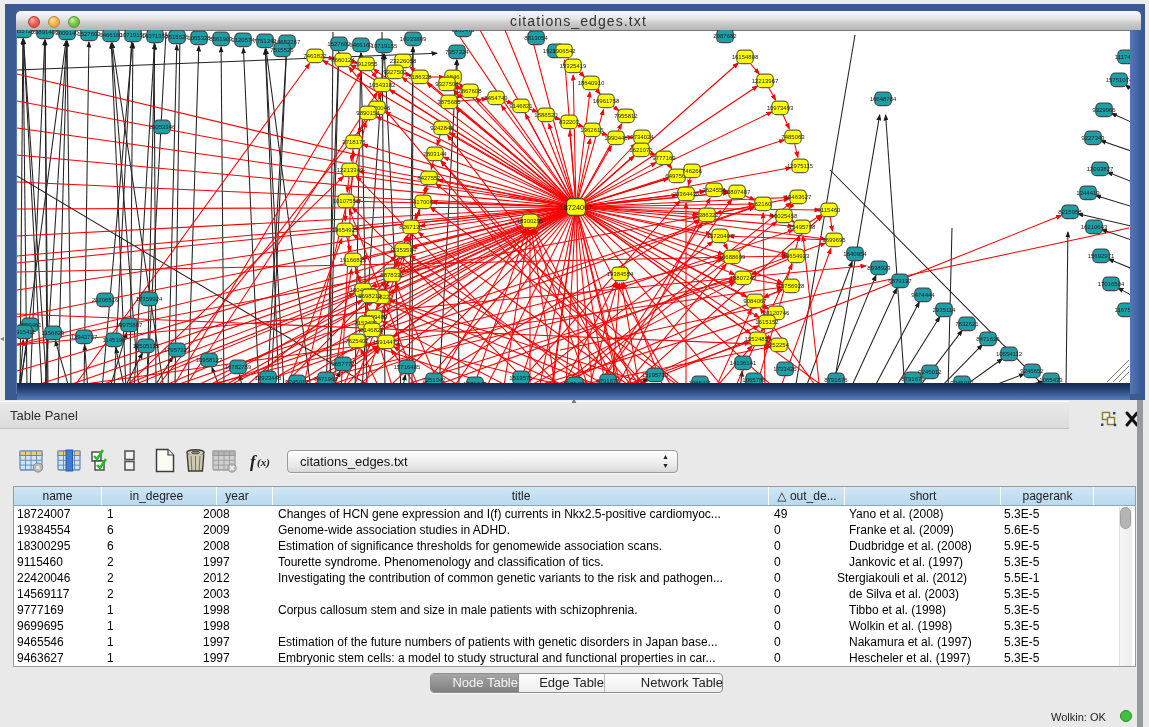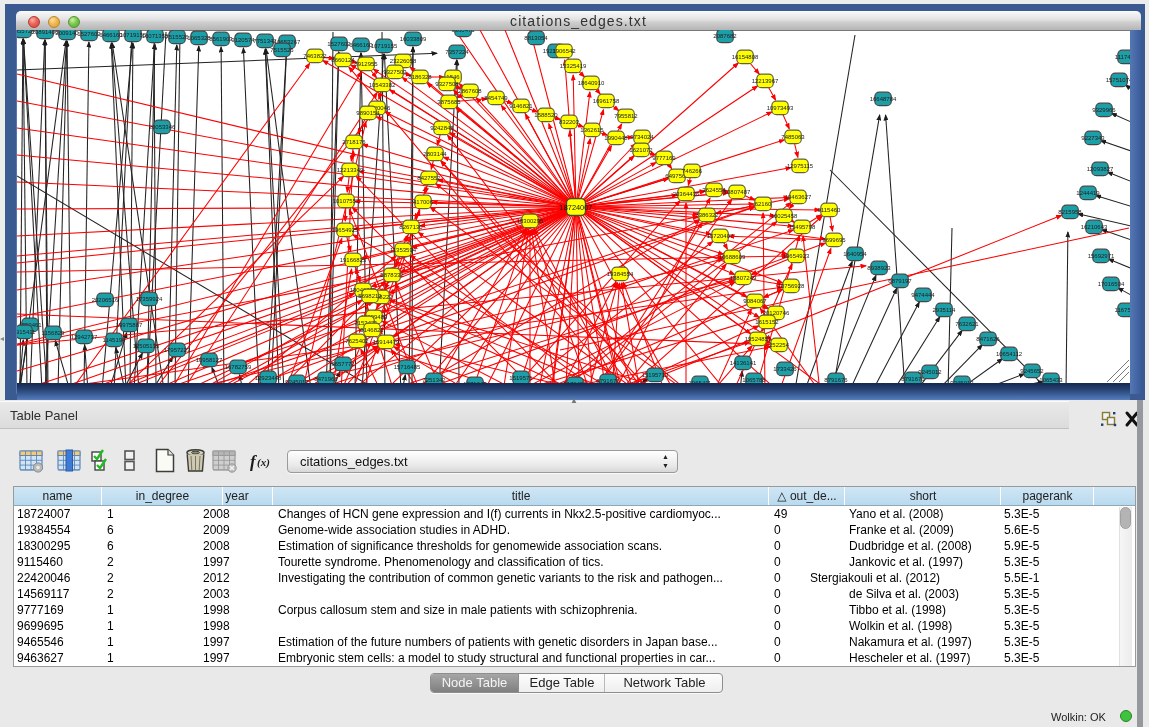--- a/index.html
+++ b/index.html
@@ -41,21 +41,21 @@
   font-size:12px; color:#222; text-align:center; line-height:19px; overflow:hidden; }
 .row { position:absolute; left:13px; width:1123px; height:16px; font-size:12px; color:#000; }
 .row span { position:absolute; top:1px; white-space:nowrap; }
 #vscroll { position:absolute; left:1119px; top:507px; width:13px; height:159px;
   background:linear-gradient(90deg,#f6f6f6,#ececec); border-left:1px solid #e0e0e0; }
 #vthumb { position:absolute; left:1120px; top:507px; width:11px; height:22px;
   background:#b4b4b4; border-radius:6px; border:1px solid #a0a0a0; }
 #tabs { position:absolute; left:430px; top:673px; width:293px; height:20px;
   border:1px solid #8e8e8e; border-radius:4px; background:linear-gradient(#fdfdfd,#eeeeee);
   box-shadow:0 1px 0 rgba(255,255,255,.7); font-size:13px; }
-#tabs div { position:absolute; top:0; height:18px; line-height:18px; text-align:center; color:#222; }
+#tabs div { position:absolute; top:0; height:18px; line-height:18px; text-align:right; color:#222; }
 #seg1 { left:0; width:88px; background:linear-gradient(#a6a6a6,#7f7f7f); color:#f4f4f4 !important;
   border-radius:3px 0 0 3px; border-right:1px solid #8e8e8e; }
 #seg2 { left:89px; width:85px; border-right:1px solid #b9b9b9; }
 #seg3 { left:175px; width:117px; }
 #mem { position:absolute; left:1051px; top:711px; font-size:11px; color:#222; }
 #memdot { position:absolute; left:1120px; top:710px; width:12px; height:12px; border-radius:50%;
   background:#3ec43c; border:1.5px solid #2f8030; }
 #rstrip { position:absolute; left:1137px; top:400px; width:6px; height:327px; background:#95989d; }
 </style></head>
 <body>
@@ -850,21 +850,21 @@
 <text x="231" y="19" font-family="Liberation Serif, serif" font-style="italic" font-weight="bold" font-size="17" fill="#1a1a1a">f</text>
     <text x="238" y="18" font-family="Liberation Serif, serif" font-style="italic" font-weight="bold" font-size="11" fill="#1a1a1a">(x)</text>
 </svg>
 <div id="combo">
     <span class="t">citations_edges.txt</span>
     <span class="arr">▲<br>▼</span>
   </div>
 <div id="table"></div>
 <div id="thead">
   <div class="hcell" style="left:0px;width:88px">name</div>
-  <div class="hcell" style="left:89px;width:120px">in_degree</div>
+  <div class="hcell" style="left:83px;width:120px">in_degree</div>
   <div class="hcell" style="left:188px;width:71px">year</div>
   <div class="hcell" style="left:260px;width:495px">title</div>
   <div class="hcell" style="left:756px;width:75px">△ out_de...</div>
   <div class="hcell" style="left:832px;width:155px">short</div>
   <div class="hcell" style="left:988px;width:92px">pagerank</div>
 </div>
 <div class="row" style="top:506px">
     <span style="left:4px">18724007</span>
     <span style="left:94px">1</span>
     <span style="left:190px">2008</span>
@@ -899,21 +899,21 @@
     <span style="left:761px">0</span>
     <span style="left:836px">Jankovic et al. (1997)</span>
     <span style="left:991px">5.3E-5</span>
   </div>
 <div class="row" style="top:570px">
     <span style="left:4px">22420046</span>
     <span style="left:94px">2</span>
     <span style="left:190px">2012</span>
     <span style="left:265px">Investigating the contribution of common genetic variants to the risk and pathogen...</span>
     <span style="left:761px">0</span>
-    <span style="left:797px">Stergiakouli et al. (2012)</span>
+    <span style="left:824px">Stergiakouli et al. (2012)</span>
     <span style="left:991px">5.5E-1</span>
   </div>
 <div class="row" style="top:586px">
     <span style="left:4px">14569117</span>
     <span style="left:94px">2</span>
     <span style="left:190px">2003</span>
     <span style="left:761px">0</span>
     <span style="left:836px">de Silva et al. (2003)</span>
     <span style="left:991px">5.3E-5</span>
   </div>

